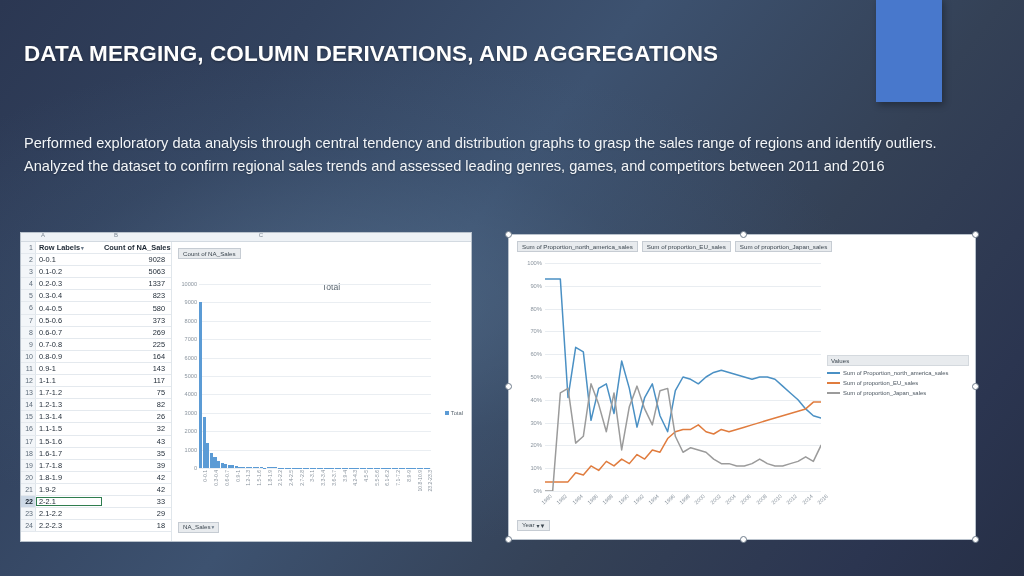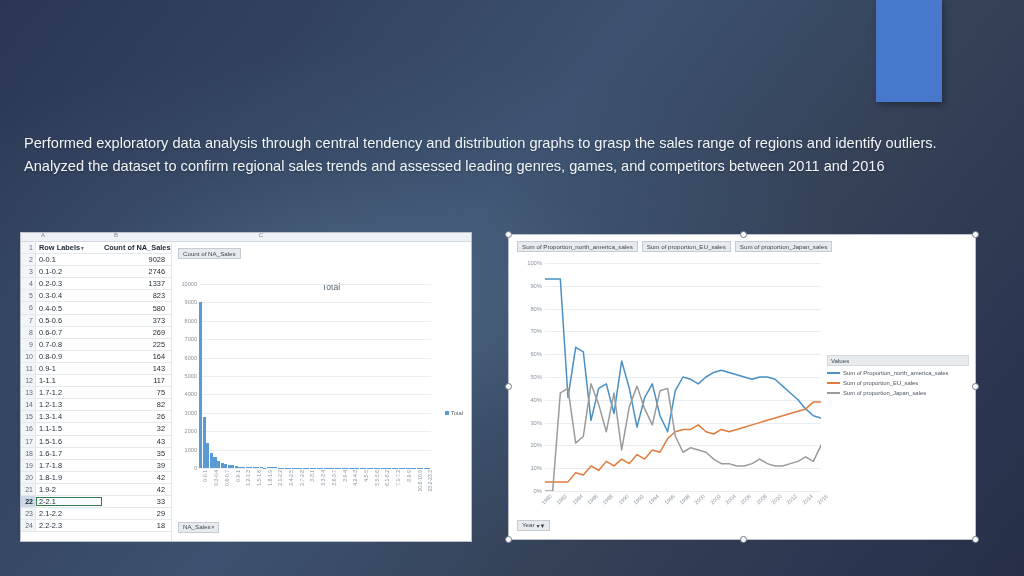--- a/index.html
+++ b/index.html
@@ -332,20 +332,21 @@
     vertical-align: middle;
   }
 </style>
 </head>
 <body>
 
 <div id="slide">
 
   <div id="accent-bar"></div>
 
+  <h1 id="page-title">DATA MERGING, COLUMN DERIVATIONS, AND AGGREGATIONS</h1>
 
   <p id="body-text">Performed exploratory data analysis through central tendency and distribution graphs to grasp the sales range of regions and  identify outliers. Analyzed the dataset to confirm regional sales trends and assessed leading genres, games, and competitors between 2011 and 2016</p>
 
   <div class="panel" id="left-panel">
     <div id="left-inner">
 
       <div class="colhead-strip" id="colhead-strip">
           <span style="left: 16px; width: 12px;">A</span>
           <span style="left: 89px; width: 12px;">B</span>
           <span style="left: 234px; width: 12px;">C</span>
@@ -359,21 +360,21 @@
         </div>
         <div id="sheet-rows">
             <div class="srow">
               <div class="rnum">2</div>
               <div class="clabel">0-0.1</div>
               <div class="cval">9028</div>
             </div>
             <div class="srow">
               <div class="rnum">3</div>
               <div class="clabel">0.1-0.2</div>
-              <div class="cval">2746</div>
+              <div class="cval">5063</div>
             </div>
             <div class="srow">
               <div class="rnum">4</div>
               <div class="clabel">0.2-0.3</div>
               <div class="cval">1337</div>
             </div>
             <div class="srow">
               <div class="rnum">5</div>
               <div class="clabel">0.3-0.4</div>
               <div class="cval">823</div>

